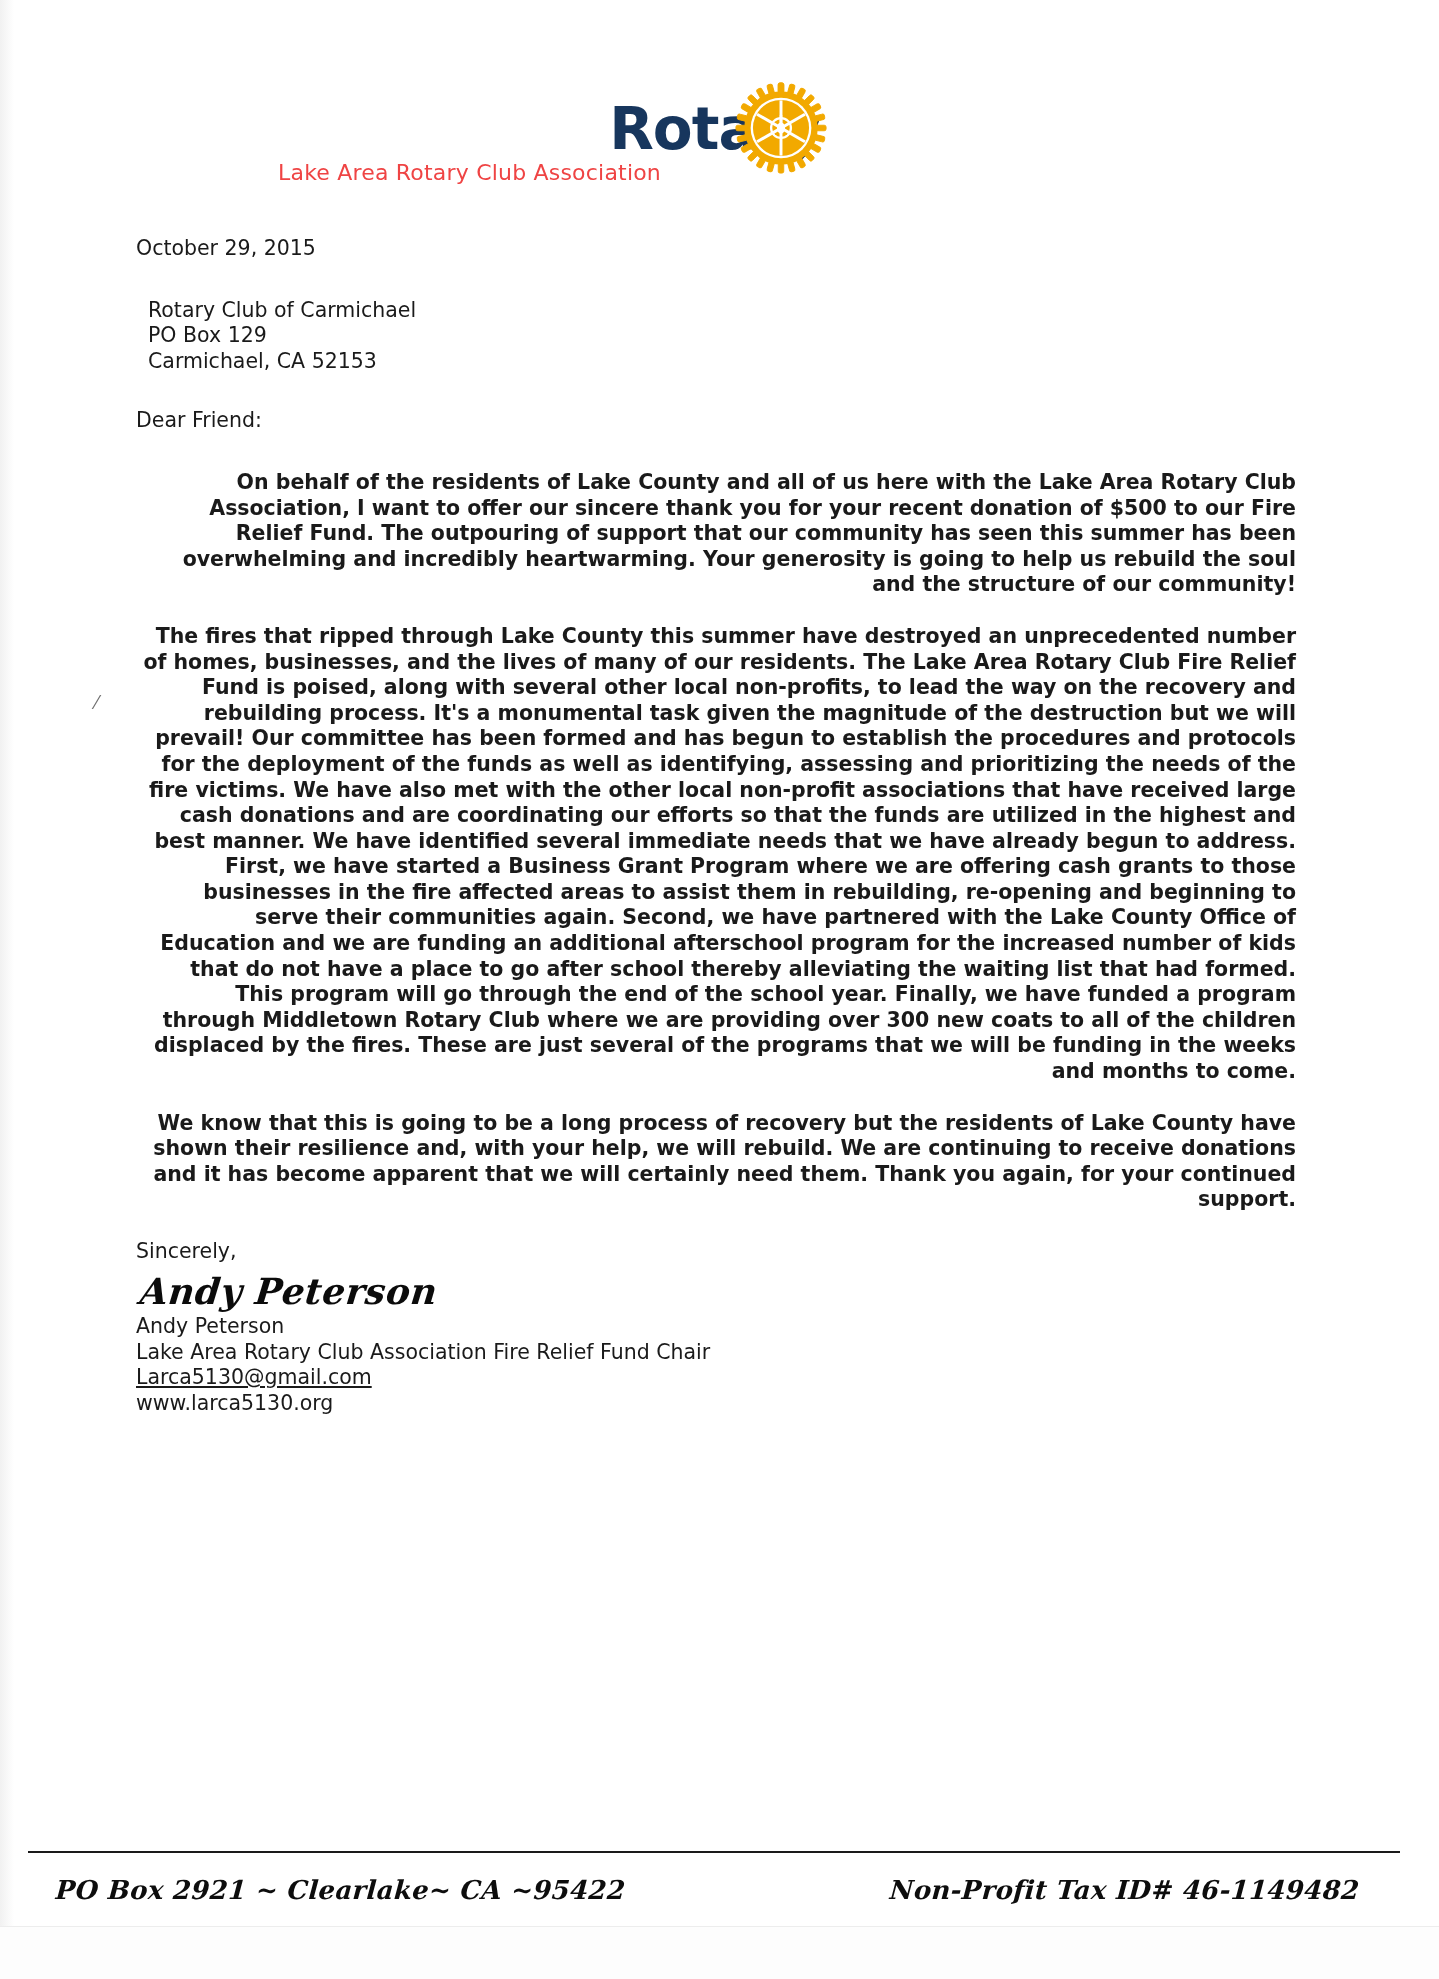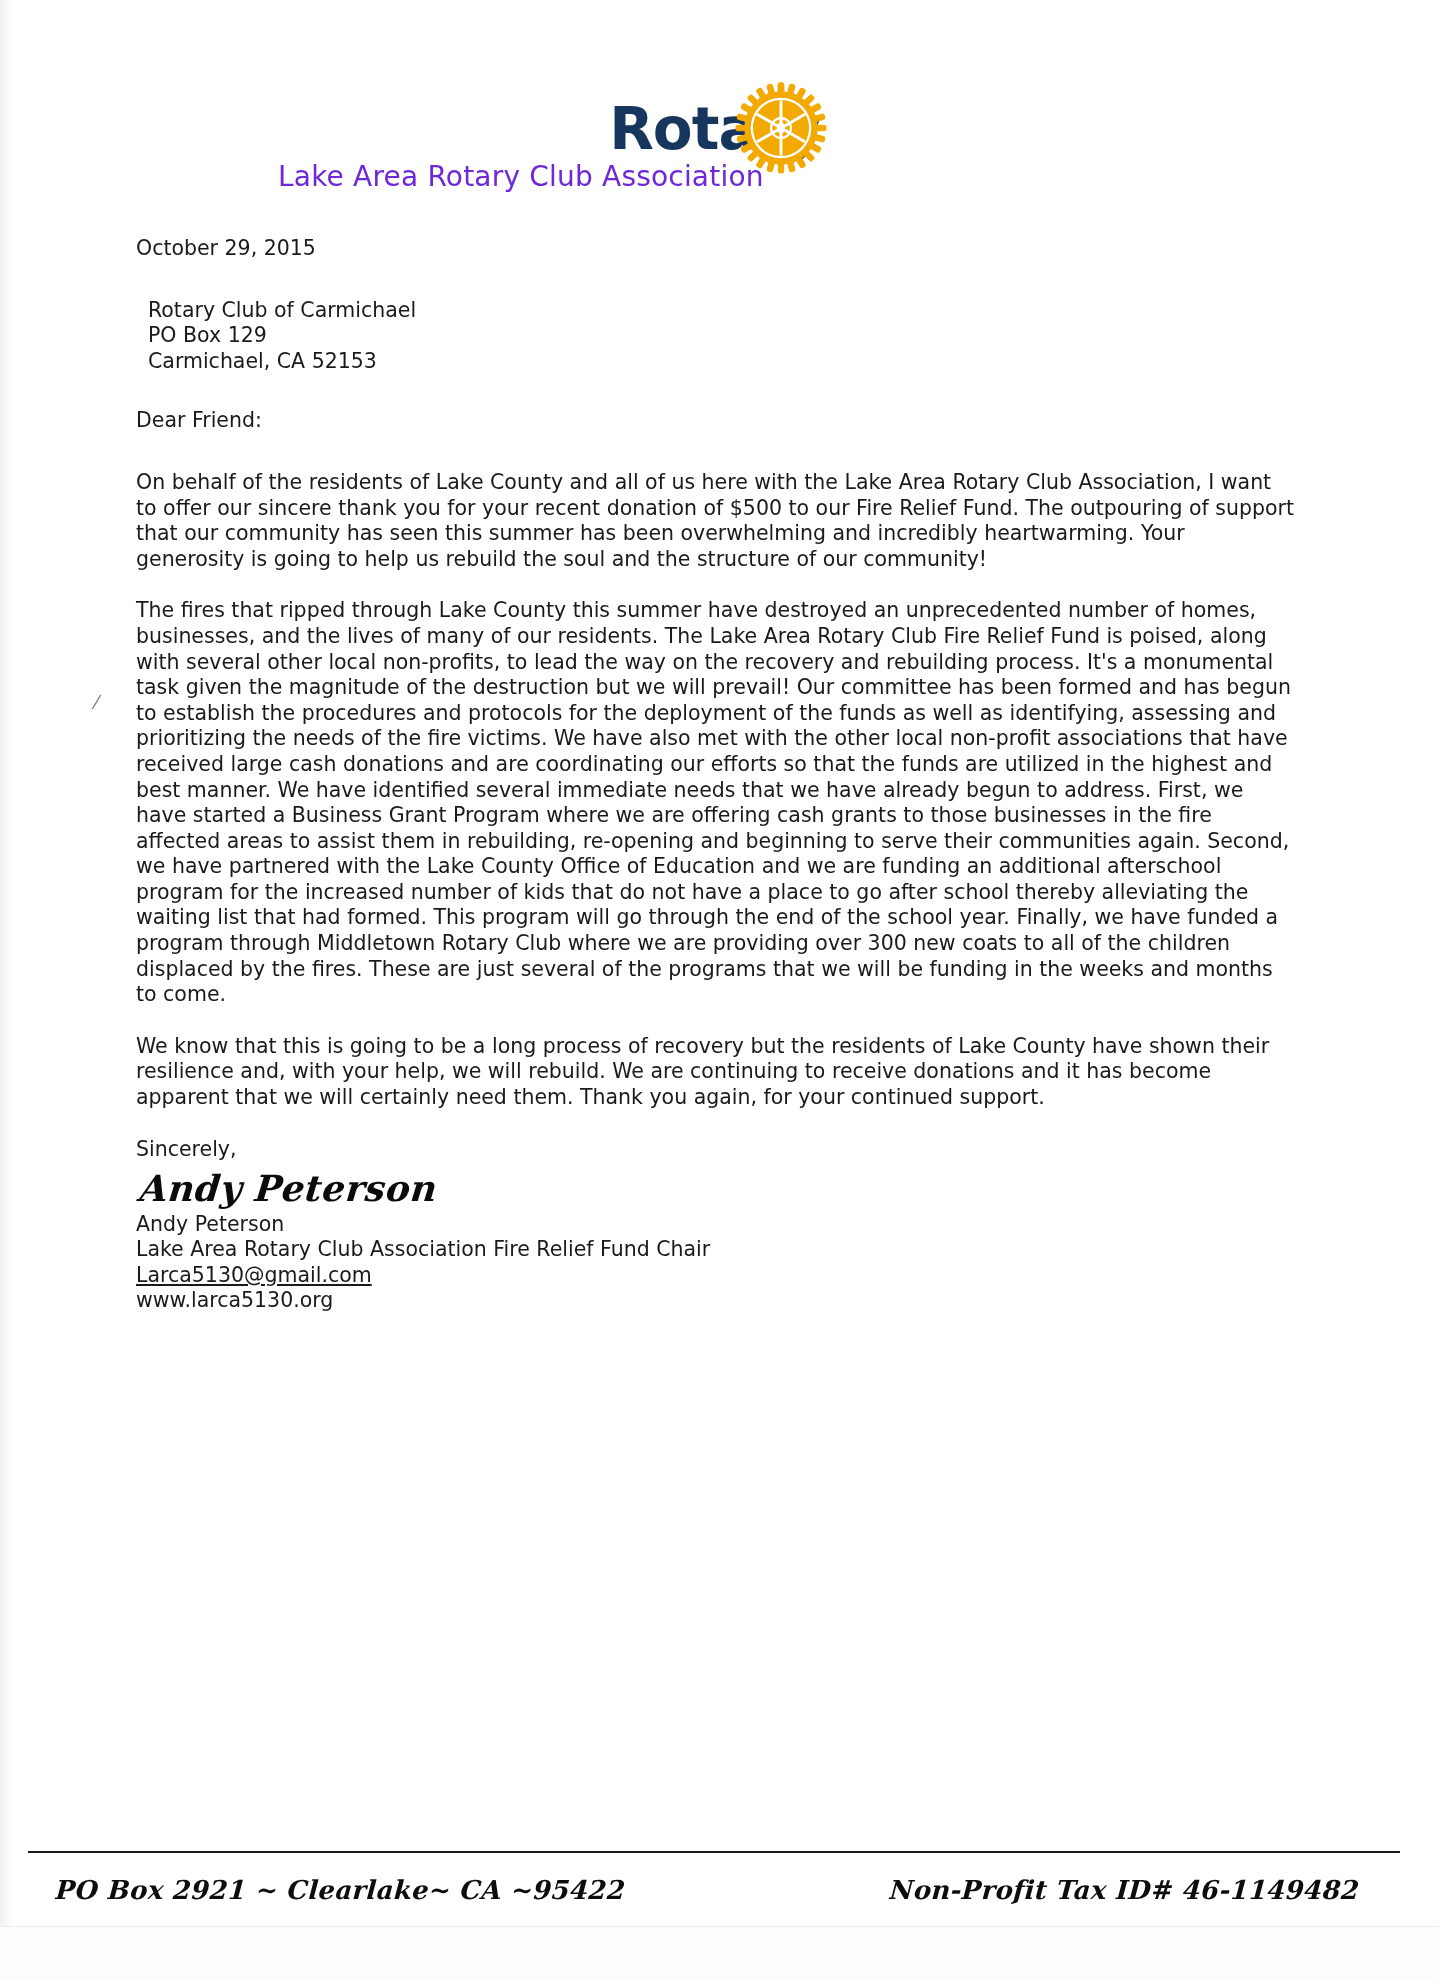--- a/index.html
+++ b/index.html
@@ -64,23 +64,23 @@
     left: 735px;
     top: 10px;
     width: 92px;
     height: 92px;
   }
   .assoc-line {
     position: absolute;
     left: 278px;
     top: 88px;
     font-family: "DejaVu Sans", sans-serif;
-    font-size: 28px;
+    font-size: 22px;
     font-weight: 400;
-    color: #6d28d9;
+    color: #ef4444;
     letter-spacing: 0.2px;
     white-space: nowrap;
     text-align: right;
   }
 
   
   .letter-body {
     position: absolute;
     left: 136px;
     top: 236px;
@@ -95,22 +95,23 @@
   }
   .recipient {
     margin: 0 0 34px 12px;
   }
   .recipient div { margin: 0; }
   .salutation {
     margin: 0 0 36px 0;
   }
   .para {
     margin: 0 0 26px 0;
-    text-align: left;
+    text-align: right;
     white-space: pre-line;
+    font-weight: bold;
   }
 
   .closing {
     margin: 12px 0 0 0;
   }
   .signature {
     font-family: "DejaVu Serif", serif;
     font-style: italic;
     font-weight: bold;
     font-size: 36px;

